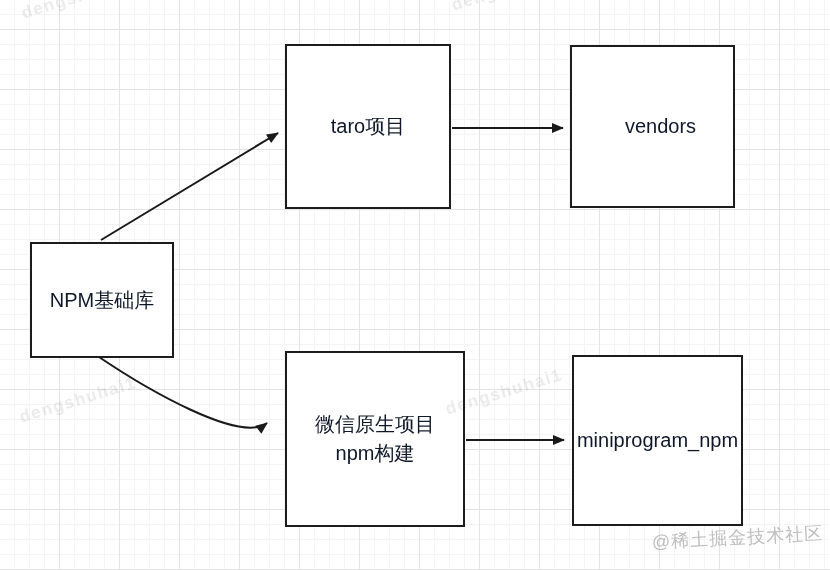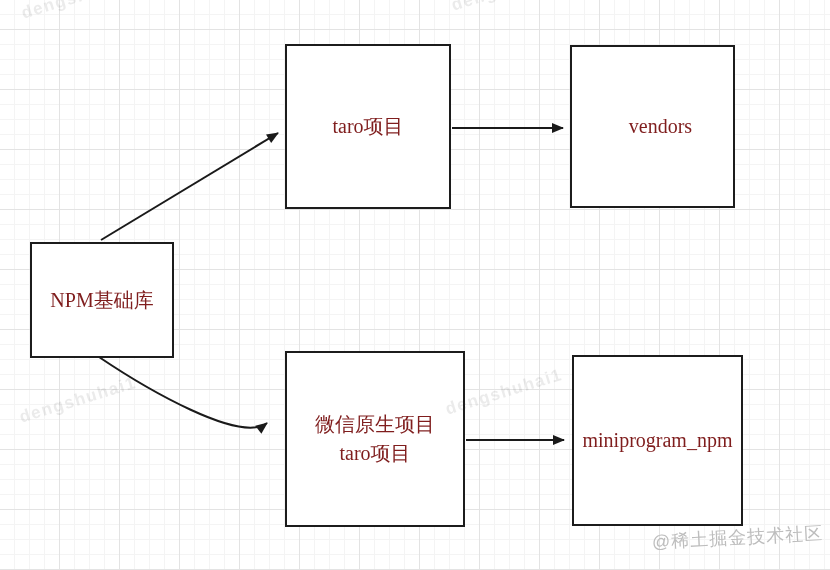--- a/index.html
+++ b/index.html
@@ -23,27 +23,26 @@
     background-position: 0 29px, 59px 0, 0 14px, 14px 0;
   }
   .node {
     position: absolute;
     background: #ffffff;
     border: 2px solid #1c1c1c;
     display: flex;
     align-items: center;
     justify-content: center;
     text-align: center;
-    color: #7f1d1d;
+    color: #0f172a;
     font-size: 20px;
     line-height: 1.45;
     white-space: pre-line;
     box-sizing: border-box;
     z-index: 2;
-    font-family: Liberation Serif, serif;
   }
   #node-npm-base     { left: 30px;  top: 242px; width: 144px; height: 116px; }
   #node-taro         { left: 285px; top: 44px;  width: 166px; height: 165px; }
   #node-vendors      { left: 570px; top: 45px;  width: 165px; height: 163px; padding-left: 16px; }
   #node-wechat       { left: 285px; top: 351px; width: 180px; height: 176px; }
   #node-miniprogram  { left: 572px; top: 355px; width: 171px; height: 171px; }
 
   .edges {
     position: absolute;
     left: 0; top: 0;
@@ -93,21 +92,21 @@
   <div class="wm" id="wm-1">dengshuhai1</div>
   <div class="wm" id="wm-2">dengshuhai1</div>
   <div class="wm" id="wm-3">dengshuhai1</div>
   <div class="wm" id="wm-4">dengshuhai1</div>
   <div class="credit">@稀土掘金技术社区</div>
 
   <div class="node" id="node-npm-base">NPM基础库</div>
   <div class="node" id="node-taro">taro项目</div>
   <div class="node" id="node-vendors">vendors</div>
   <div class="node" id="node-wechat">微信原生项目
-taro项目</div>
+npm构建</div>
   <div class="node" id="node-miniprogram">miniprogram_npm</div>
 
   <svg class="edges" width="830" height="570" viewBox="0 0 830 570">
     <defs>
       <marker id="ah" viewBox="0 0 14 12" refX="12" refY="6" markerWidth="14" markerHeight="12" markerUnits="userSpaceOnUse" orient="auto">
         <path d="M1,1 L13,6 L1,11 Z" fill="#1a1a1a"></path>
       </marker>
     </defs>
     <path class="edge" d="M 101 240 L 278 133" marker-end="url(#ah)"></path>
     <path class="edge" d="M 452 128 L 563 128" marker-end="url(#ah)"></path>

